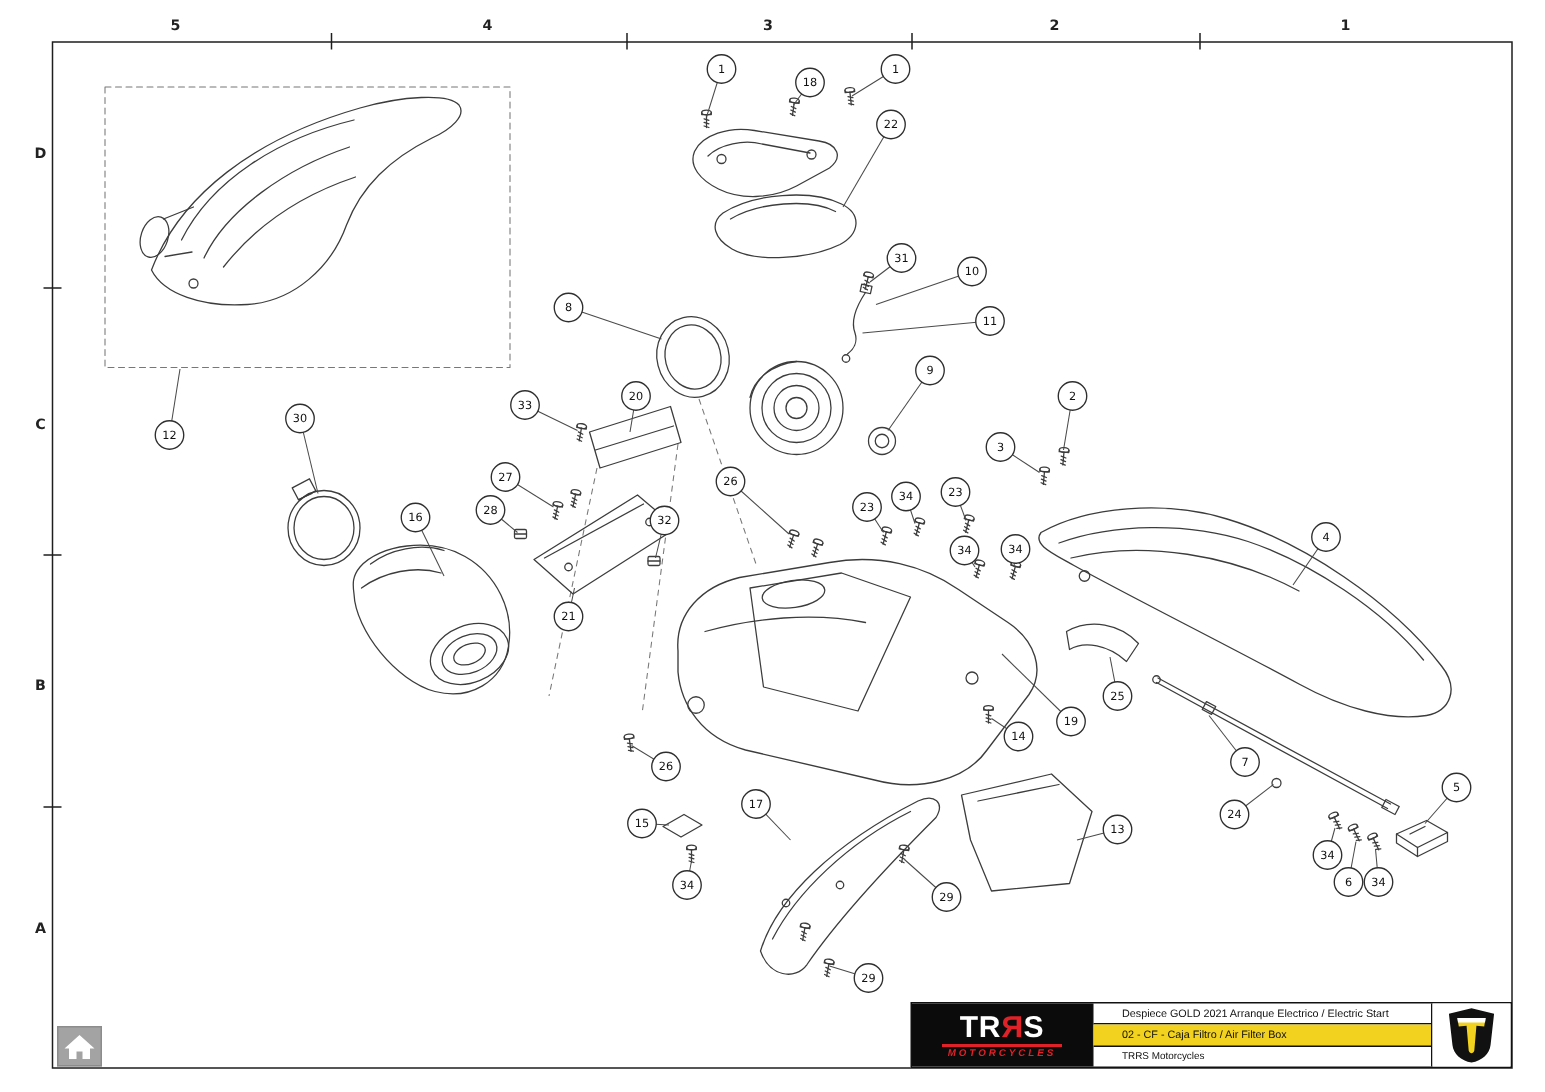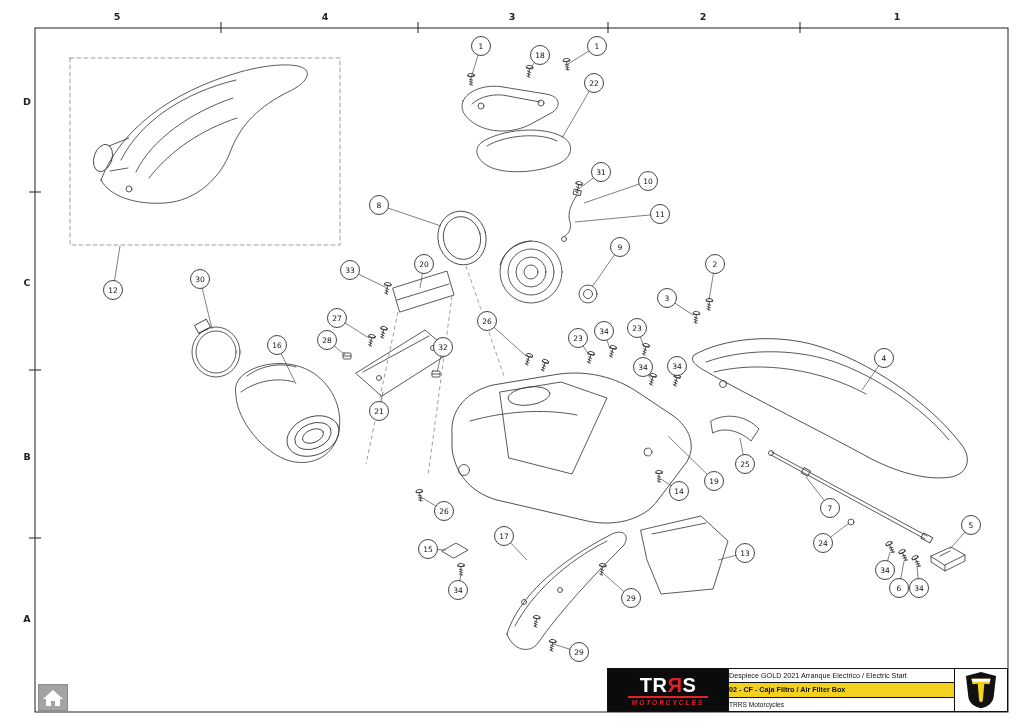--- a/index.html
+++ b/index.html
@@ -17,23 +17,23 @@
   .balloon text{font-size:7.5px;fill:#111}
   .leader{stroke:#4a4a4a;stroke-width:.7}
 
   .title-block{position:absolute;left:607px;top:668px;width:401px;height:44px;display:flex;border:1px solid #111;background:#fff}
   .tb-logo{width:120px;background:#0b0b0b;color:#fff;display:flex;flex-direction:column;align-items:center;justify-content:center}
   .trrs-word{font-weight:bold;font-size:20px;line-height:1;letter-spacing:.5px;display:flex}
   .trrs-word .rev{transform:scaleX(-1);display:inline-block}
   .trrs-rule{width:80px;height:2px;margin:1px 0}
   .trrs-sub{font-size:6.5px;font-weight:bold;letter-spacing:2px;font-style:italic}
   .tb-rows{flex:1;display:flex;flex-direction:column;border-left:1px solid #111;border-right:1px solid #111;min-width:0}
-  .tb-row{flex:1;display:flex;align-items:center;padding-left:0;font-size:7.2px;color:#111;border-bottom:1px solid #111;white-space:nowrap;overflow:hidden}
+  .tb-row{flex:1;display:flex;align-items:center;padding-left:19px;font-size:7.2px;color:#111;border-bottom:1px solid #111;white-space:nowrap;overflow:hidden}
   .tb-row:last-child{border-bottom:none}
-  .tb-row.hl{font-weight:bold}
+  .tb-row.hl{font-weight:normal}
   .tb-row.small{font-size:6.6px}
   .tb-brandcell{width:52px;display:flex;align-items:center;justify-content:center;background:#fff}
 
   .home-btn{position:absolute;left:38px;top:684px;width:30px;height:27px;background:#a3a3a3;border:1px solid #8c8c8c;display:flex;align-items:center;justify-content:center;cursor:pointer}
 </style>
 </head>
 <body>
 
 <div class="sheet">
 

